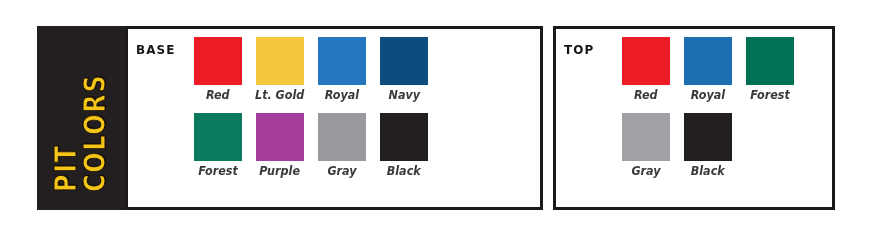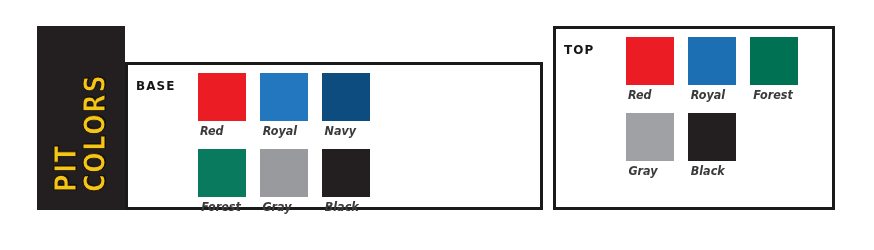--- a/index.html
+++ b/index.html
@@ -69,21 +69,21 @@
     gap: 10px;
   }
   .panel {
     border: 3px solid #1a1a1a;
     background: #ffffff;
     position: relative;
     box-sizing: border-box;
     display: flex;
     padding: 8px 6px 6px 8px;
   }
-  .panel-base { flex: 0 0 418px; margin-top: 36px; }
+  .panel-base { flex: 0 0 418px; }
   .panel-top  { flex: 0 0 282px; }
 
   .panel-label {
     font-family: "DejaVu Sans", sans-serif;
     font-weight: bold;
     font-size: 13px;
     letter-spacing: 1.2px;
     color: #161616;
     transform: scaleX(0.92);
     transform-origin: left top;
@@ -100,21 +100,21 @@
     gap: 10px;
   }
   .swatch-row {
     display: flex;
     gap: 22px;
   }
   .swatch-cell {
     width: 40px;
     display: flex;
     flex-direction: column;
-    align-items: flex-start;
+    align-items: center;
   }
   .swatch-chip {
     width: 48px;
     height: 48px;
     display: block;
   }
   .swatch-name {
     margin-top: 2px;
     font-family: "DejaVu Sans", sans-serif;
     font-style: italic;
@@ -143,32 +143,40 @@
 
     <div class="panel panel-base" style="border-color: rgb(26, 26, 26);">
       <div class="panel-label">BASE</div>
       <div class="swatch-grid">
         <div class="swatch-row">
           <div class="swatch-cell">
             <span class="swatch-chip" style="background:#ec1c24;"></span>
             <span class="swatch-name">Red</span>
           </div>
           <div class="swatch-cell">
+            <span class="swatch-chip" style="background:#f5c73c;"></span>
+            <span class="swatch-name">Lt. Gold</span>
+          </div>
+          <div class="swatch-cell">
             <span class="swatch-chip" style="background:#2277be;"></span>
             <span class="swatch-name">Royal</span>
           </div>
           <div class="swatch-cell">
             <span class="swatch-chip" style="background:#0d4c7e;"></span>
             <span class="swatch-name">Navy</span>
           </div>
         </div>
         <div class="swatch-row">
           <div class="swatch-cell">
             <span class="swatch-chip" style="background:#0a7a5e;"></span>
             <span class="swatch-name">Forest</span>
+          </div>
+          <div class="swatch-cell">
+            <span class="swatch-chip" style="background:#a43c9b;"></span>
+            <span class="swatch-name">Purple</span>
           </div>
           <div class="swatch-cell">
             <span class="swatch-chip" style="background:#989a9d;"></span>
             <span class="swatch-name">Gray</span>
           </div>
           <div class="swatch-cell">
             <span class="swatch-chip" style="background:#231f20;"></span>
             <span class="swatch-name">Black</span>
           </div>
         </div>

